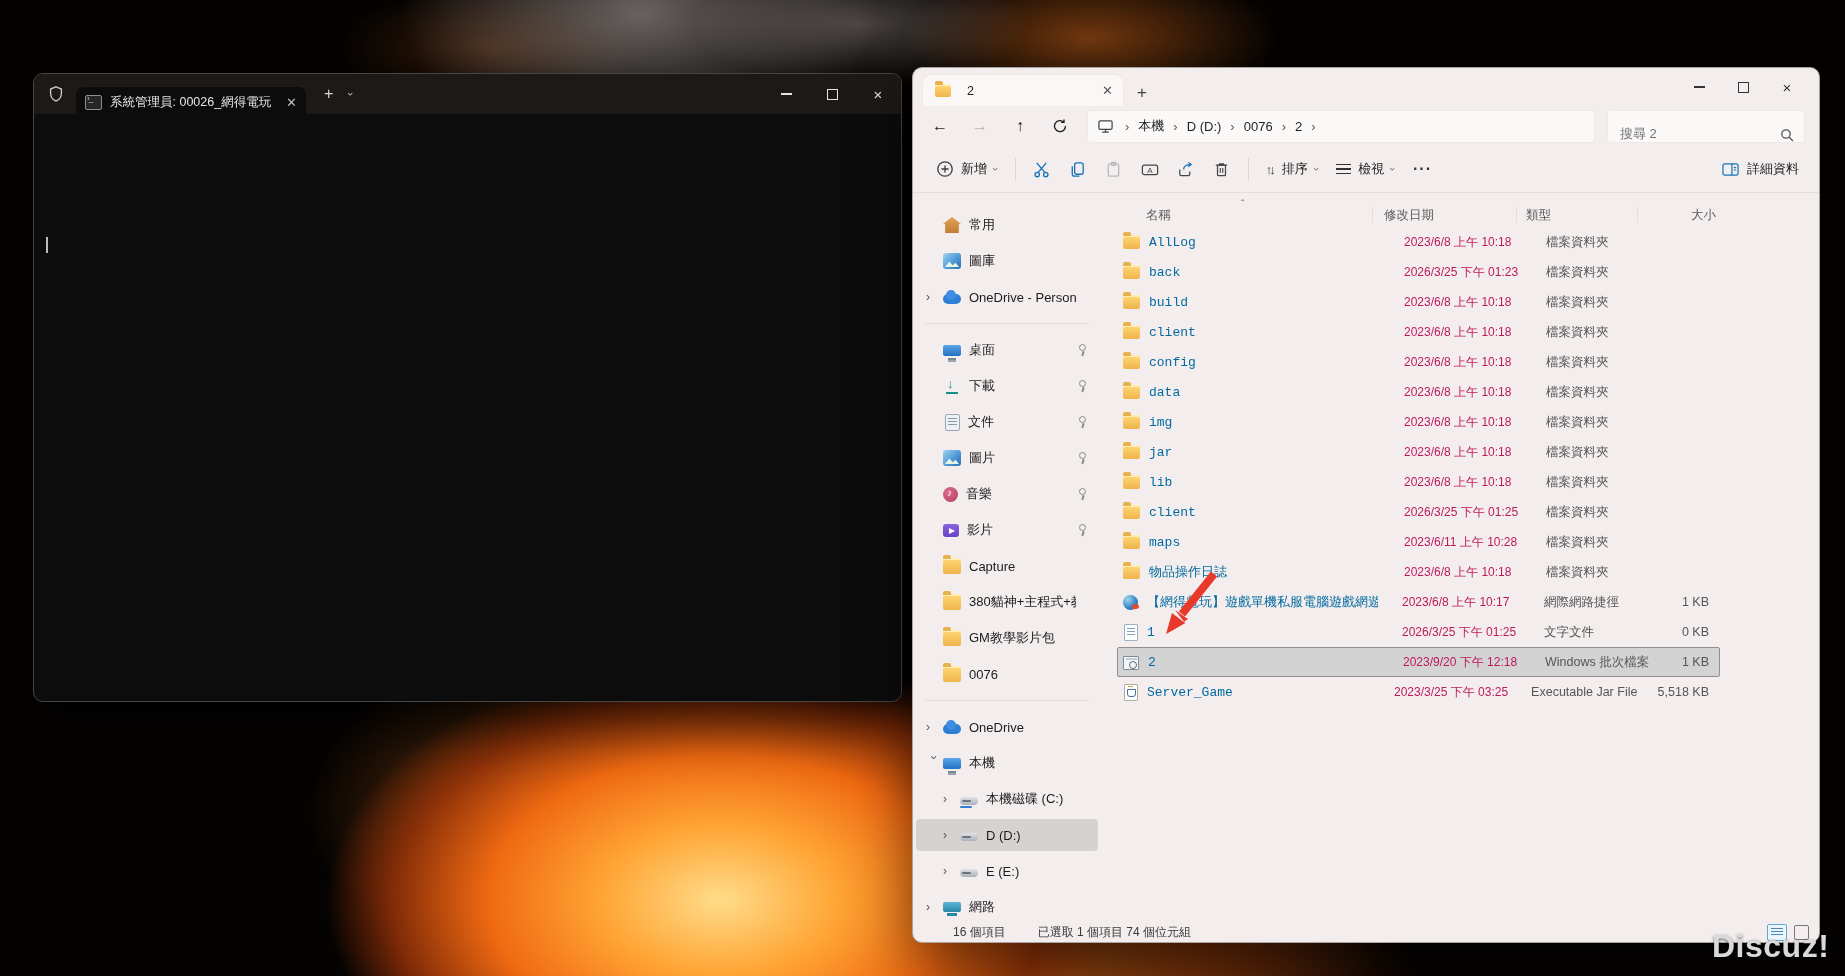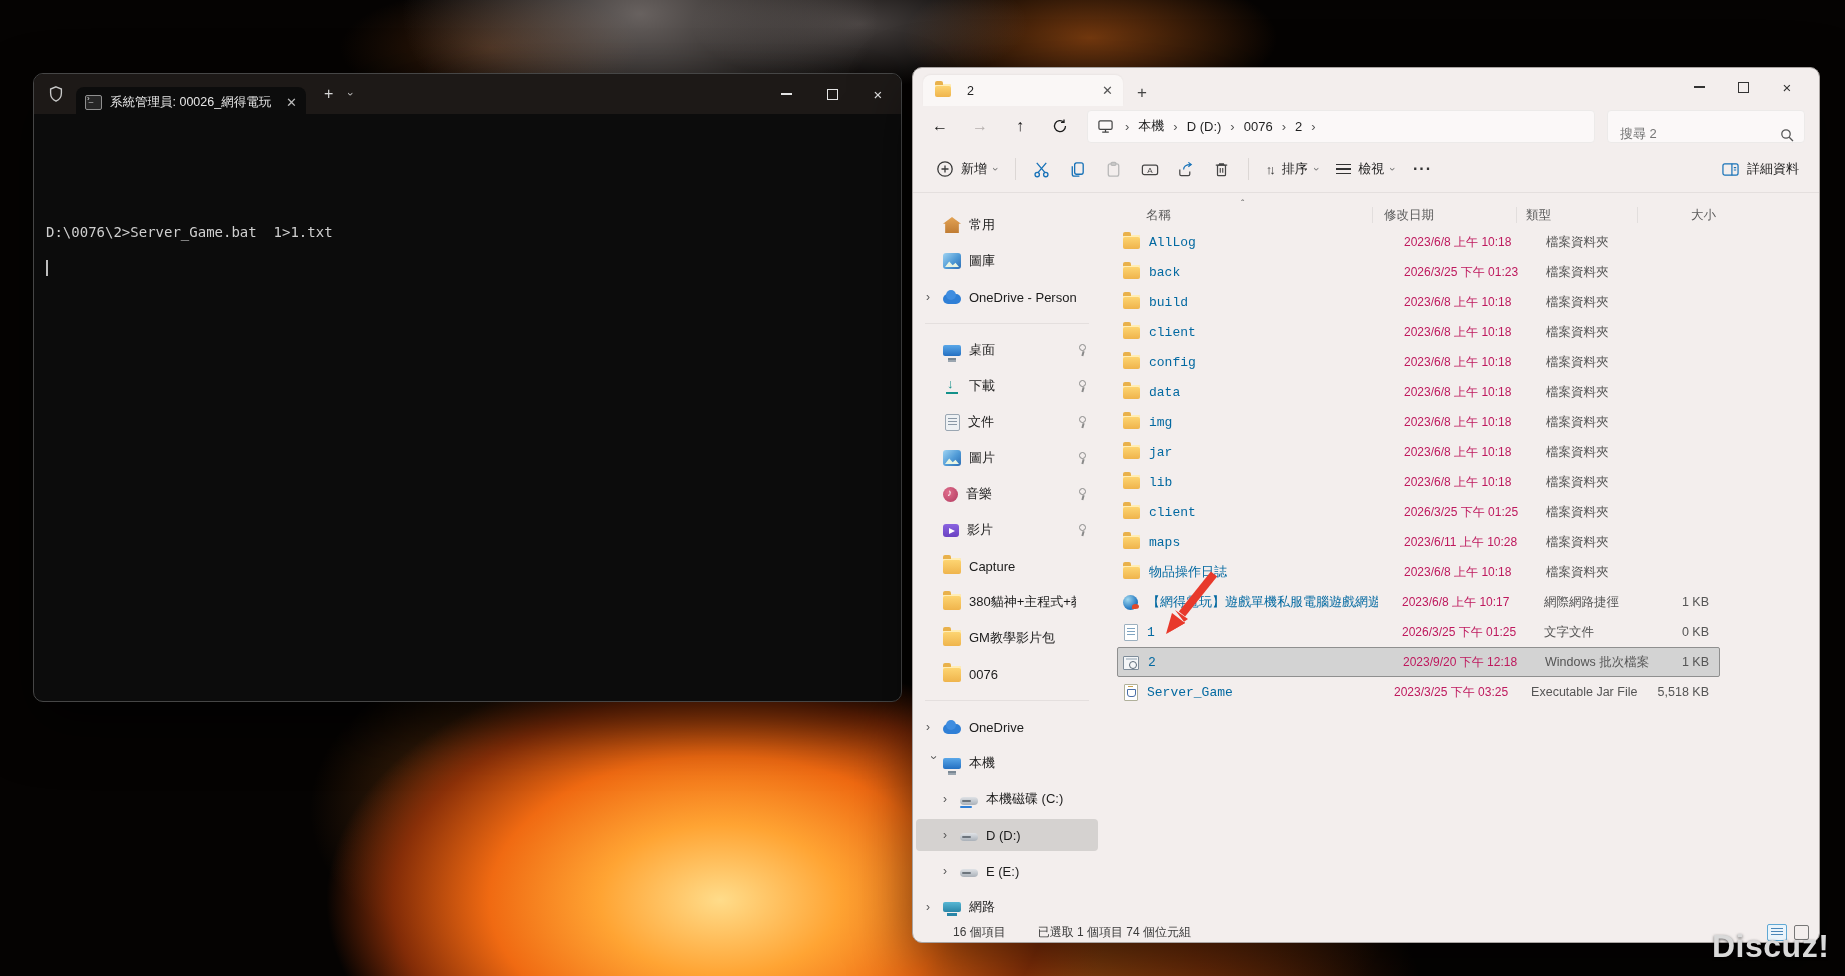--- a/index.html
+++ b/index.html
@@ -204,21 +204,21 @@
       <span class="t-ctl">
           <span class="tc-maxbox"></span>
         </span>
       <span class="t-ctl">
           <span class="tc-x">×</span>
         </span>
     </div>
   </div>
   <div class="t-body">
     
-  <div class="t-line"></div><div class="t-line">D:\0076\2&gt;Server_Game.bat  1&gt;1.txt</div></div>
+  <div class="t-line"></div></div>
   <div style="padding:0 12px;"><span class="t-cursor"></span></div>
 </div>
 
 <div class="explorer">
 
   <div class="e-tabbar">
     <div class="e-tab">
       <span class="sicon folder" style="width:16px;height:13px;"></span>
       <span class="e-tab-label">2</span>
       <span class="e-tab-close">✕</span>

